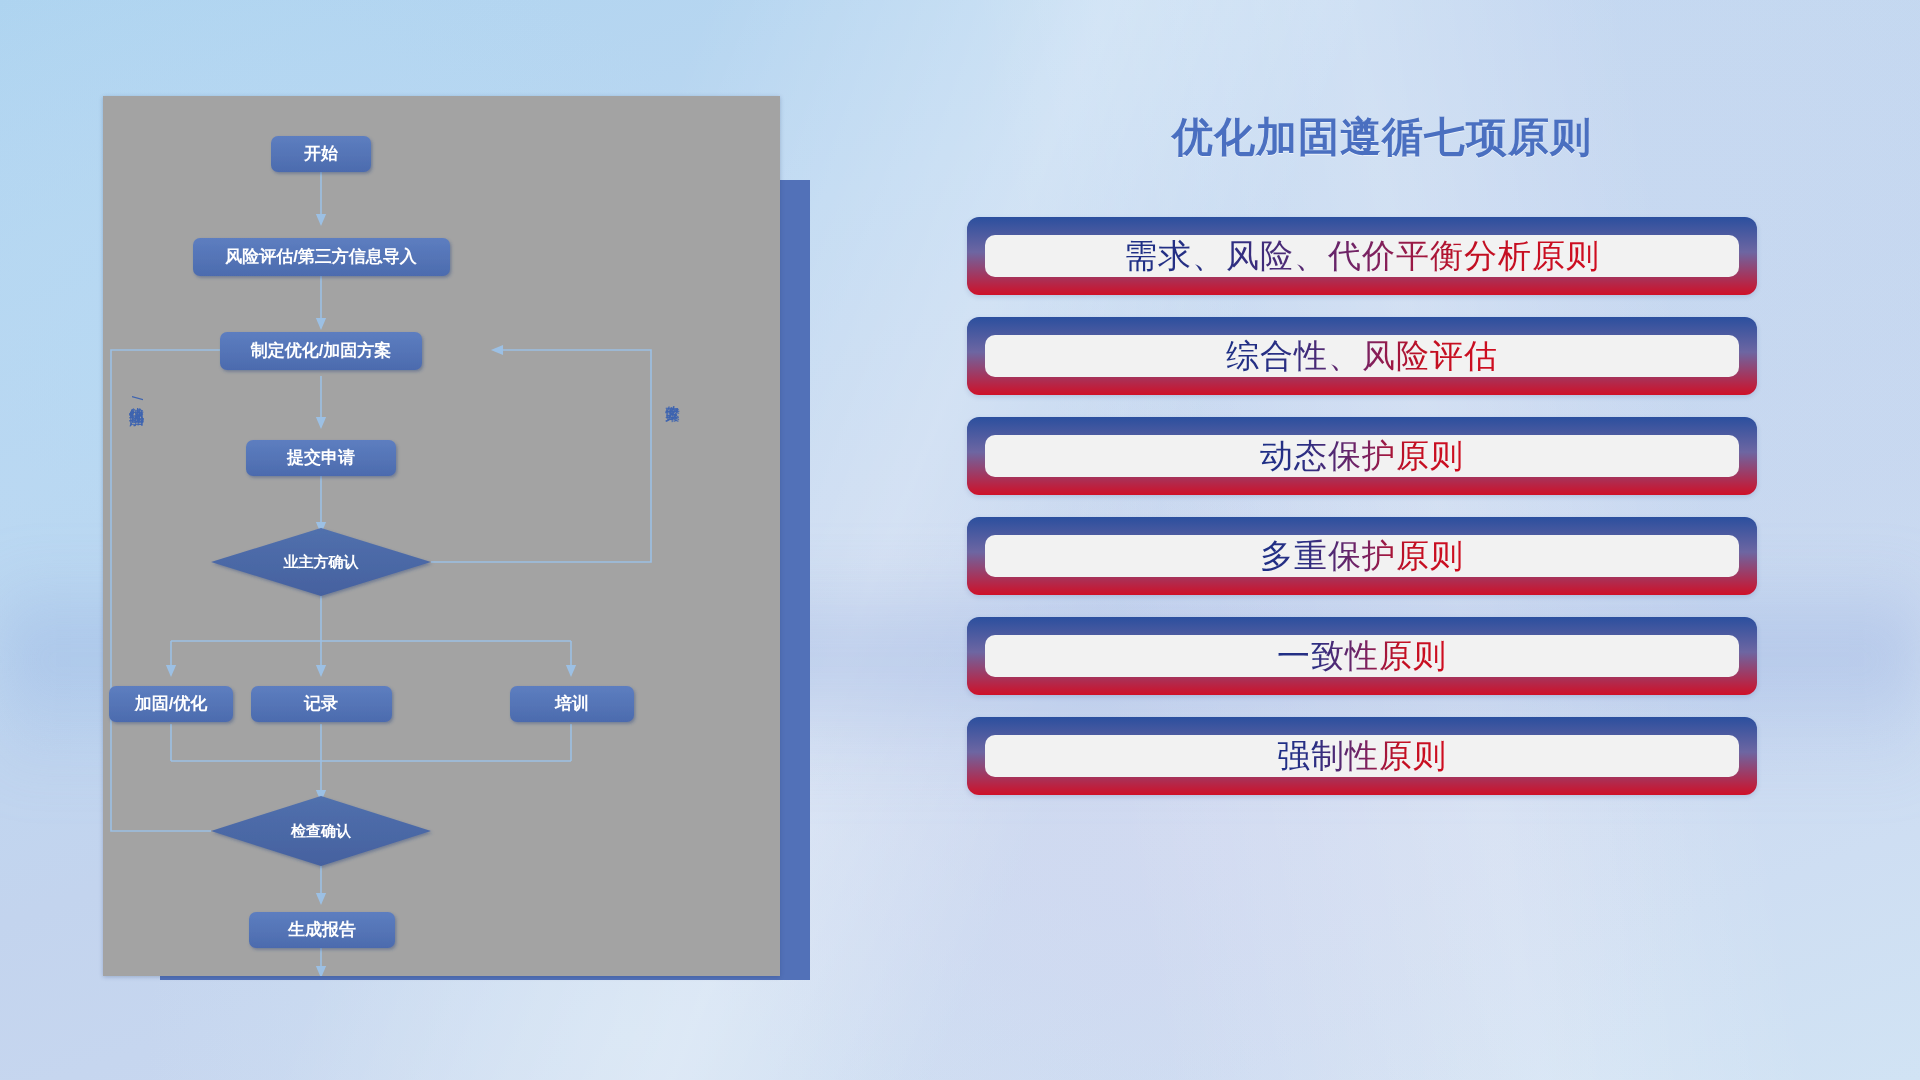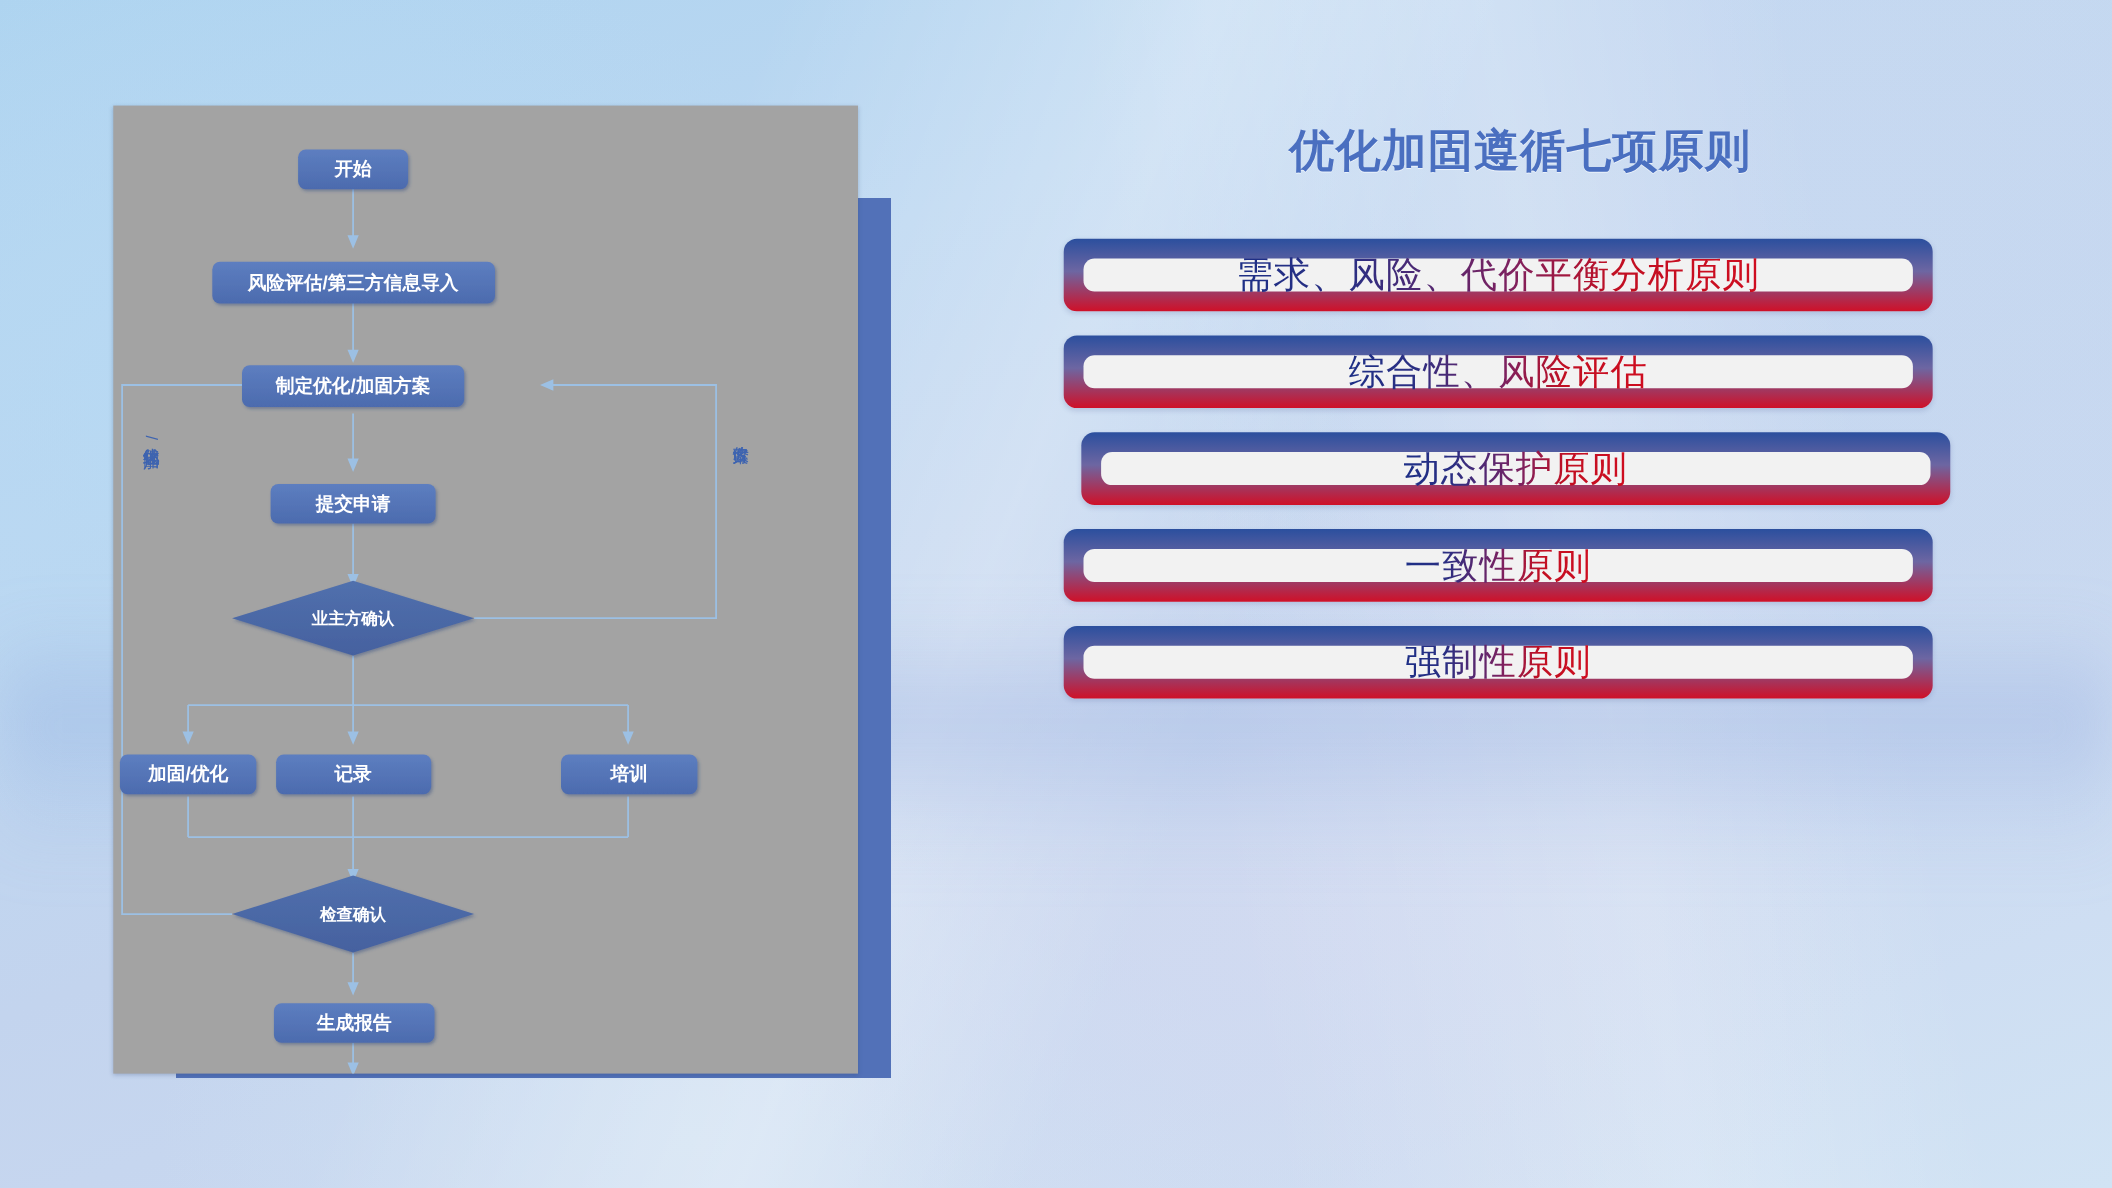--- a/index.html
+++ b/index.html
@@ -61,21 +61,21 @@
     font-size:41px; font-weight:700;
     color:#4a6fc0;
     letter-spacing:1px;
     margin-top:20px;
     text-shadow: 0 1px 0 rgba(255,255,255,0.55);
     white-space:nowrap;
   }
   #principle-list { margin-top:52px; display:flex; flex-direction:column; gap:22px; }
   .principle-card {
     position:relative;
-    height:66px;
+    height:78px;
     border-radius:12px;
     background:linear-gradient(180deg,#2b4f9e 0%, #6d66a2 45%, #cf1028 100%);
     padding:18px;
     box-shadow:0 2px 5px rgba(60,80,140,0.18);
   }
   .principle-inner {
     height:100%; width:100%;
     border-radius:10px;
     background:#f2f2f2;
     display:flex; align-items:center; justify-content:center;
@@ -83,21 +83,21 @@
   .principle-label {
     font-size:33px; font-weight:400;
     background-image: linear-gradient(92deg,#1d2f86 0%, #2b2f83 22%, #7c2160 52%, #c10f22 72%, #cf0d20 100%);
     -webkit-background-clip:text; background-clip:text;
     color:transparent; -webkit-text-fill-color:transparent;
     white-space:nowrap; letter-spacing:1px;
   }
   
   .principle-card:nth-child(1){ margin-left:0px;  width:790px; }
   .principle-card:nth-child(2){ margin-left:0px;  width:790px; }
-  .principle-card:nth-child(3){ margin-left:16px;  width:790px; }
+  .principle-card:nth-child(3){ margin-left:0px;  width:790px; }
   .principle-card:nth-child(4){ margin-left:0px;  width:790px; }
   .principle-card:nth-child(5){ margin-left:0px;  width:790px; }
   .principle-card:nth-child(6){ margin-left:0px;  width:790px; }
   .principle-card:nth-child(7){ margin-left:0px;  width:790px; }
 </style>
 </head>
 <body>
 
 <div id="bg-base"></div>
 <div id="bg-sheen"></div>
@@ -233,20 +233,25 @@
         <span class="principle-label">综合性、风险评估</span>
       </div>
     </div>
 
     <div class="principle-card">
       <div class="principle-inner">
         <span class="principle-label">动态保护原则</span>
       </div>
     </div>
 
+    <div class="principle-card">
+      <div class="principle-inner">
+        <span class="principle-label">多重保护原则</span>
+      </div>
+    </div>
 
     <div class="principle-card">
       <div class="principle-inner">
         <span class="principle-label">一致性原则</span>
       </div>
     </div>
 
     <div class="principle-card">
       <div class="principle-inner">
         <span class="principle-label">强制性原则</span>

